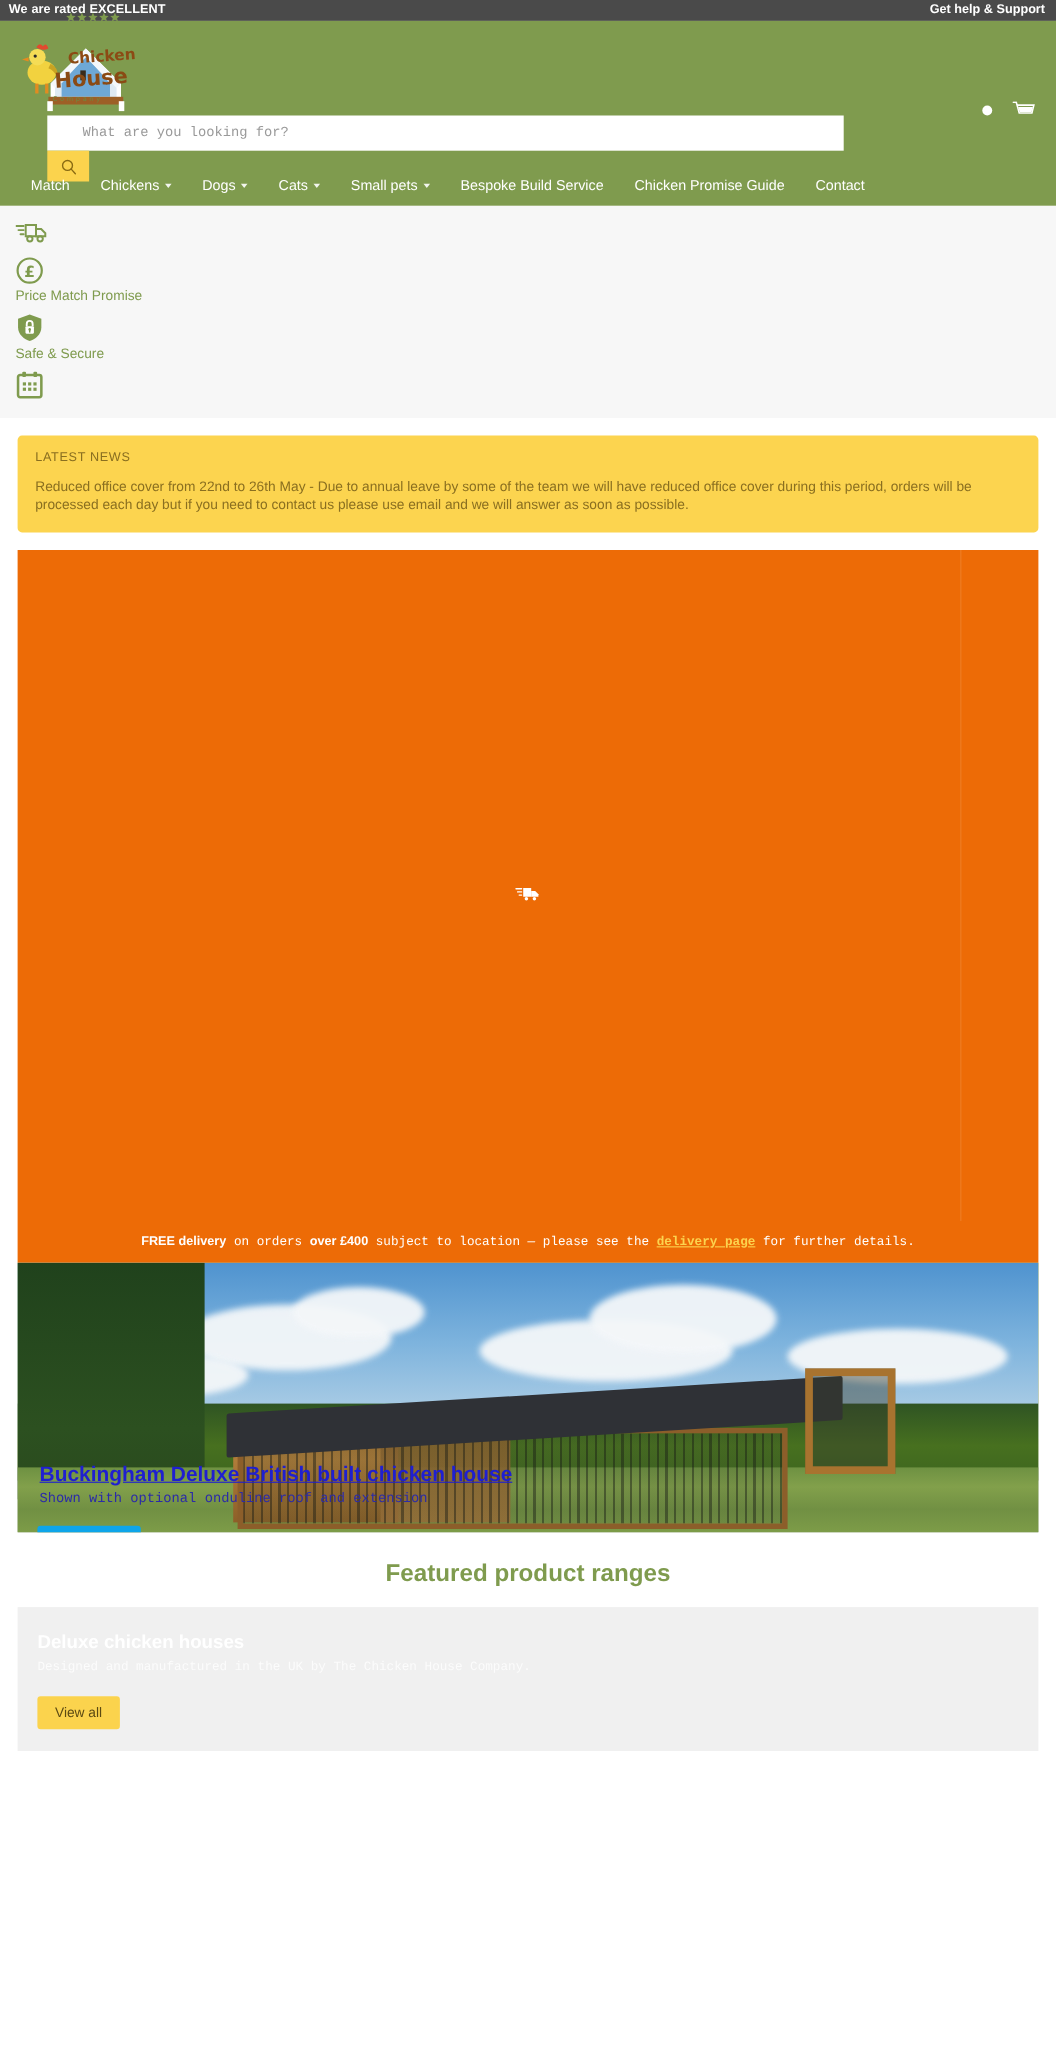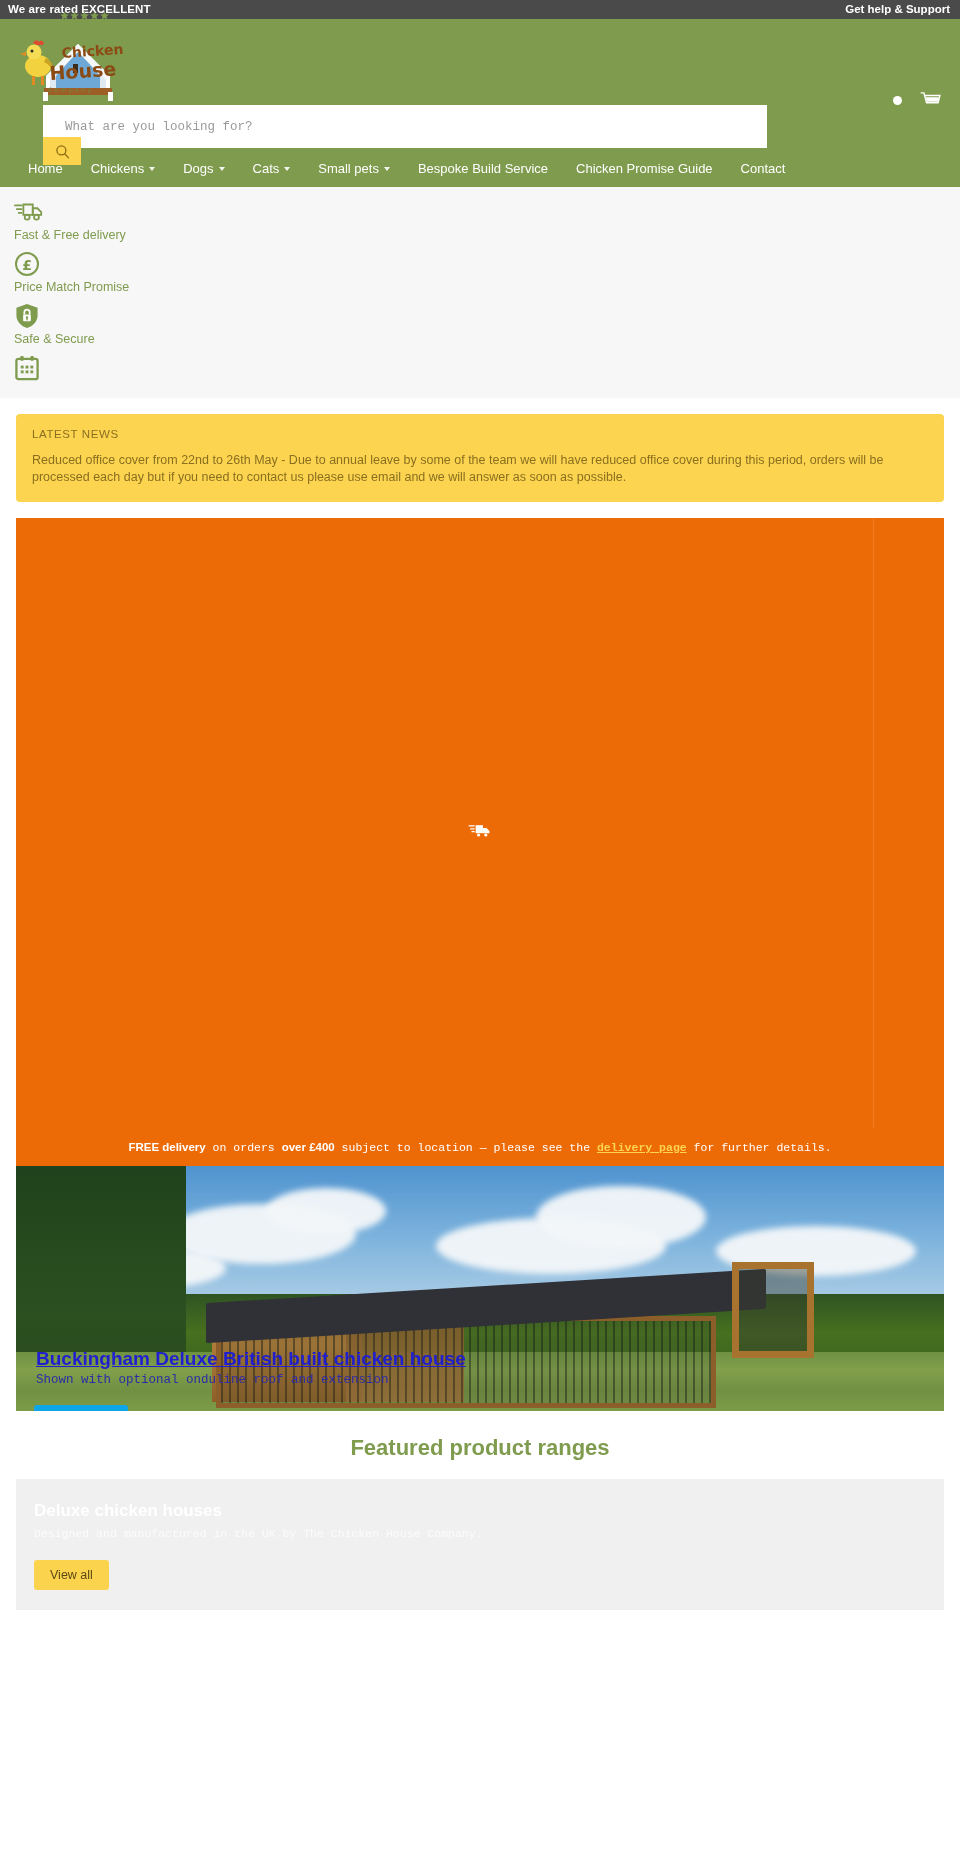--- a/index.html
+++ b/index.html
@@ -81,25 +81,25 @@
   .cart-icon { width: 22px; height: 16px; display: block; }
 
   .searchwrap {
     position: absolute;
     left: 43px;
     top: 86px;
     width: 724px;
   }
   .searchinput {
     width: 100%;
-    height: 43px;
+    height: 32px;
     border: none;
     outline: none;
     background: #ffffff;
-    padding: 0 22px;
+    padding: 0 32px;
     font-family: "Liberation Mono", monospace;
     font-size: 12.5px;
     color: #333;
   }
   .searchinput::placeholder { color: #9a9a9a; }
   .searchbtn {
     position: absolute;
     left: 0px;
     top: 32px;
     width: 38px;
@@ -415,21 +415,21 @@
     <button class="searchbtn">
       <svg width="15" height="15" viewBox="0 0 20 20">
         <circle cx="8.5" cy="8.5" r="6" fill="none" stroke="#8a6b12" stroke-width="1.7"></circle>
         <line x1="13" y1="13" x2="18" y2="18.5" stroke="#8a6b12" stroke-width="1.7" stroke-linecap="round"></line>
       </svg>
     </button>
   </div>
 
   <nav class="nav">
     <a class="navitem" href="#">
-        <span>Home</span>
+        <span>Match</span>
       </a>
     <a class="navitem" href="#">
         <span>Chickens</span>
         <i class="caret"></i>
       </a>
     <a class="navitem" href="#">
         <span>Dogs</span>
         <i class="caret"></i>
       </a>
     <a class="navitem" href="#">
@@ -457,21 +457,20 @@
   <div class="usp">
     <svg class="usp-icon" width="30" height="22" viewBox="0 0 32 22">
       <path d="M10,3 h10 v11 h-10z" fill="none" stroke="#7f9b4e" stroke-width="1.9"></path>
       <path d="M20,7 h5 l4,4 v3 h-9z" fill="none" stroke="#7f9b4e" stroke-width="1.9"></path>
       <circle cx="14" cy="16.5" r="2.6" fill="none" stroke="#7f9b4e" stroke-width="1.9"></circle>
       <circle cx="24" cy="16.5" r="2.6" fill="none" stroke="#7f9b4e" stroke-width="1.9"></circle>
       <line x1="1" y1="4" x2="8" y2="4" stroke="#7f9b4e" stroke-width="1.9" stroke-linecap="round"></line>
       <line x1="3" y1="8" x2="8" y2="8" stroke="#7f9b4e" stroke-width="1.9" stroke-linecap="round"></line>
       <line x1="5" y1="12" x2="8" y2="12" stroke="#7f9b4e" stroke-width="1.9" stroke-linecap="round"></line>
     </svg>
-    <div class="usp-label">Fast &amp; Free delivery</div>
   </div>
 
   <div class="usp">
     <svg class="usp-icon" width="26" height="26" viewBox="0 0 26 26">
       <circle cx="13" cy="13" r="11" fill="none" stroke="#7f9b4e" stroke-width="2"></circle>
       <text x="13" y="19" text-anchor="middle" font-family="DejaVu Sans, sans-serif" font-size="14" font-weight="bold" fill="#7f9b4e">£</text>
     </svg>
     <div class="usp-label">Price Match Promise</div>
   </div>
 

